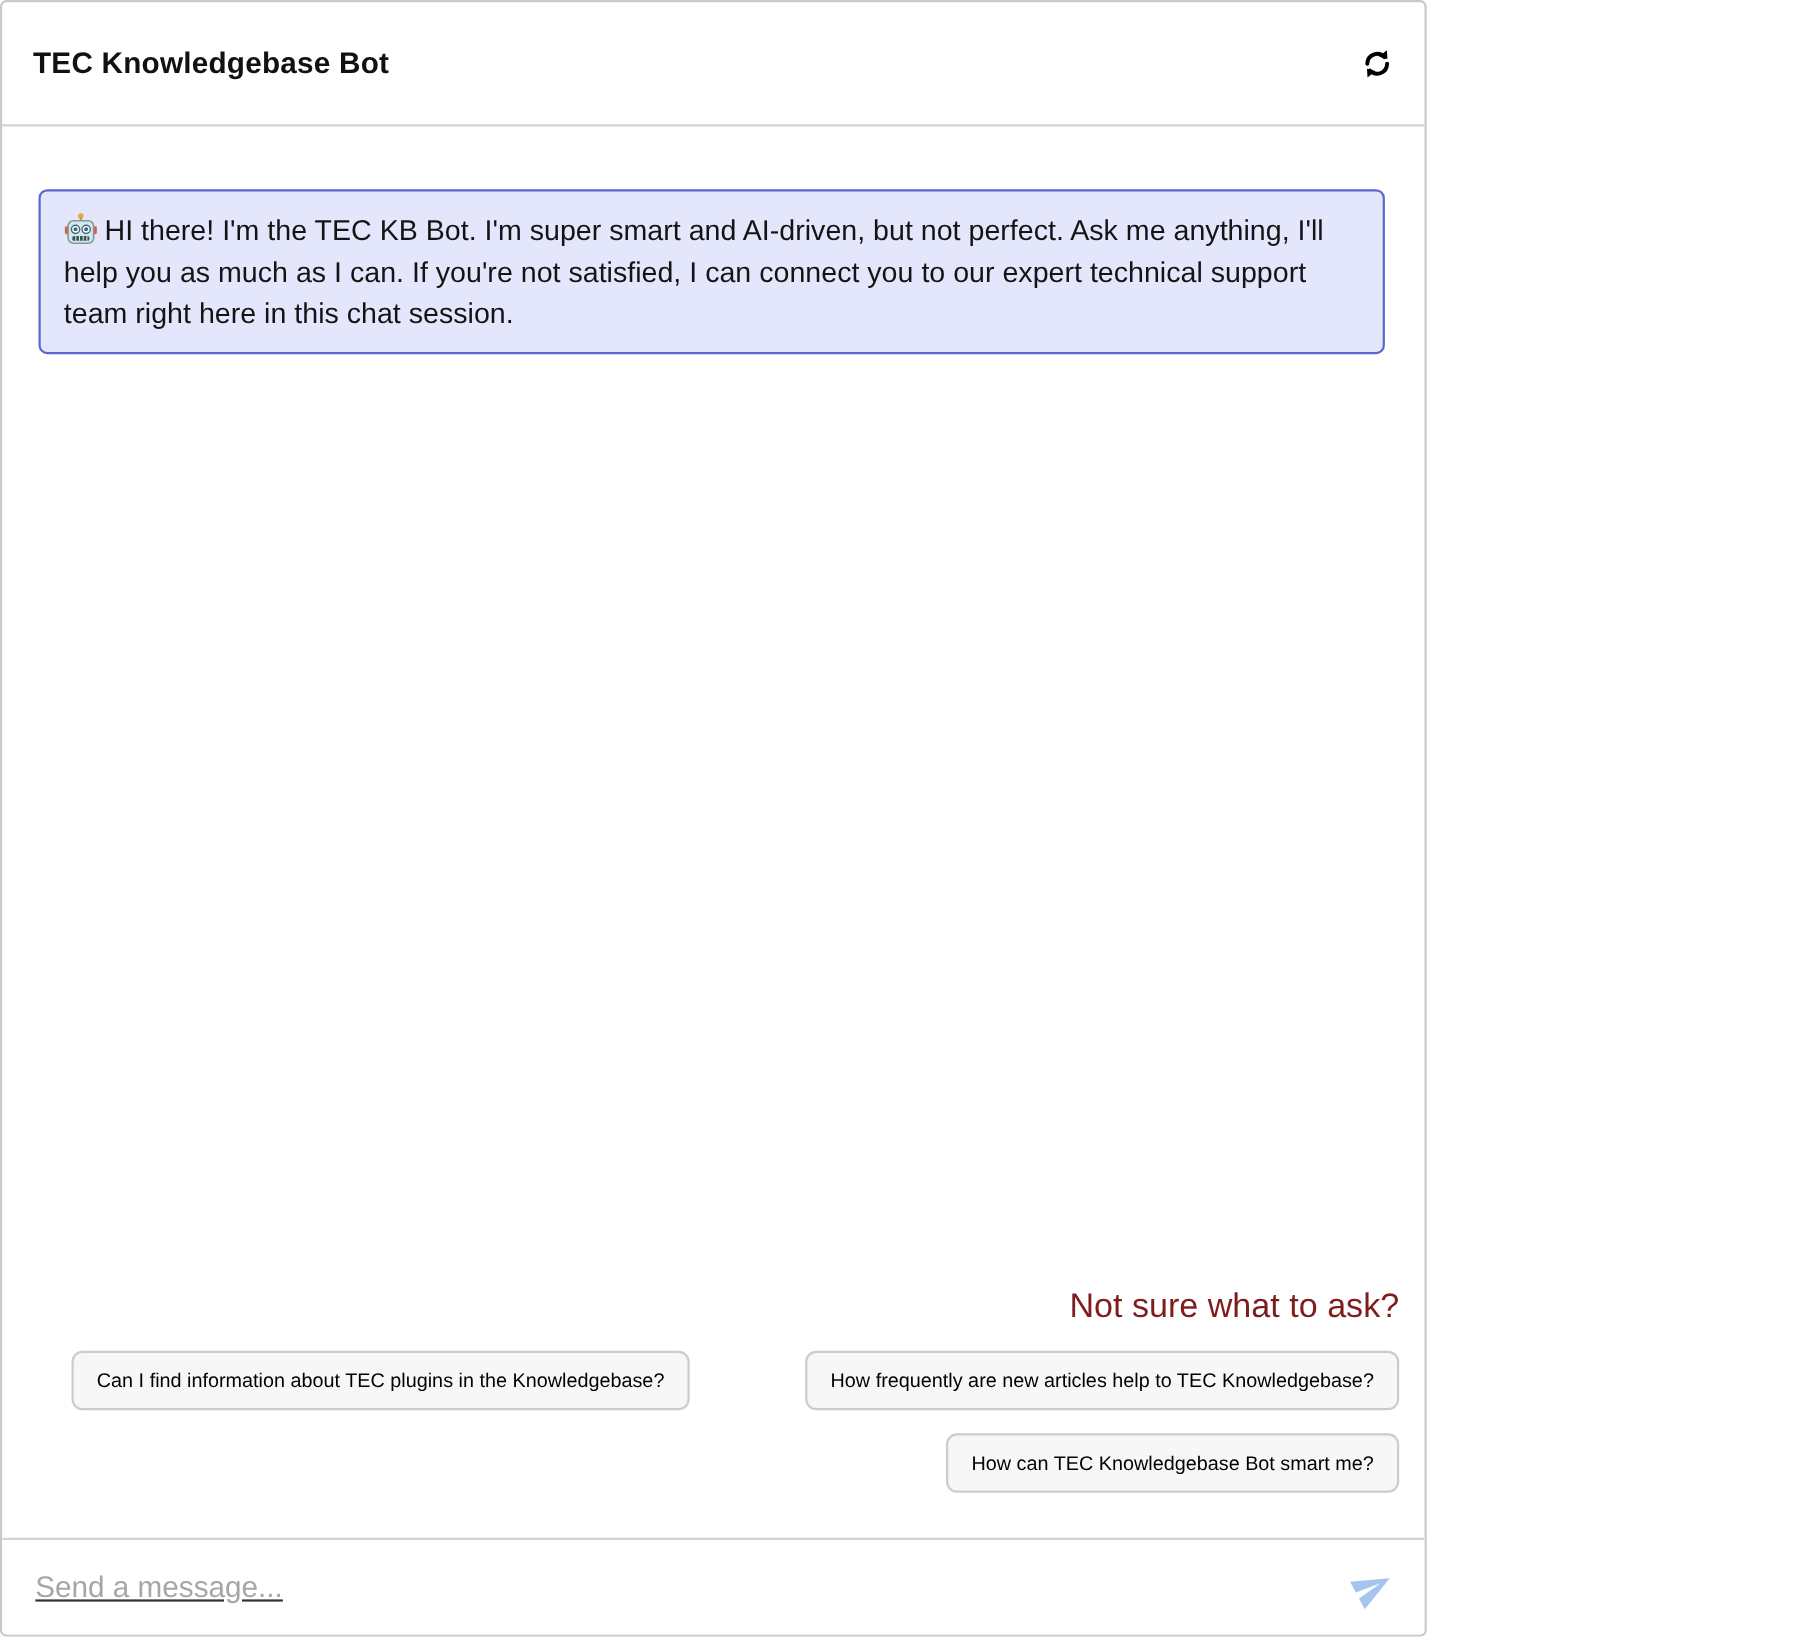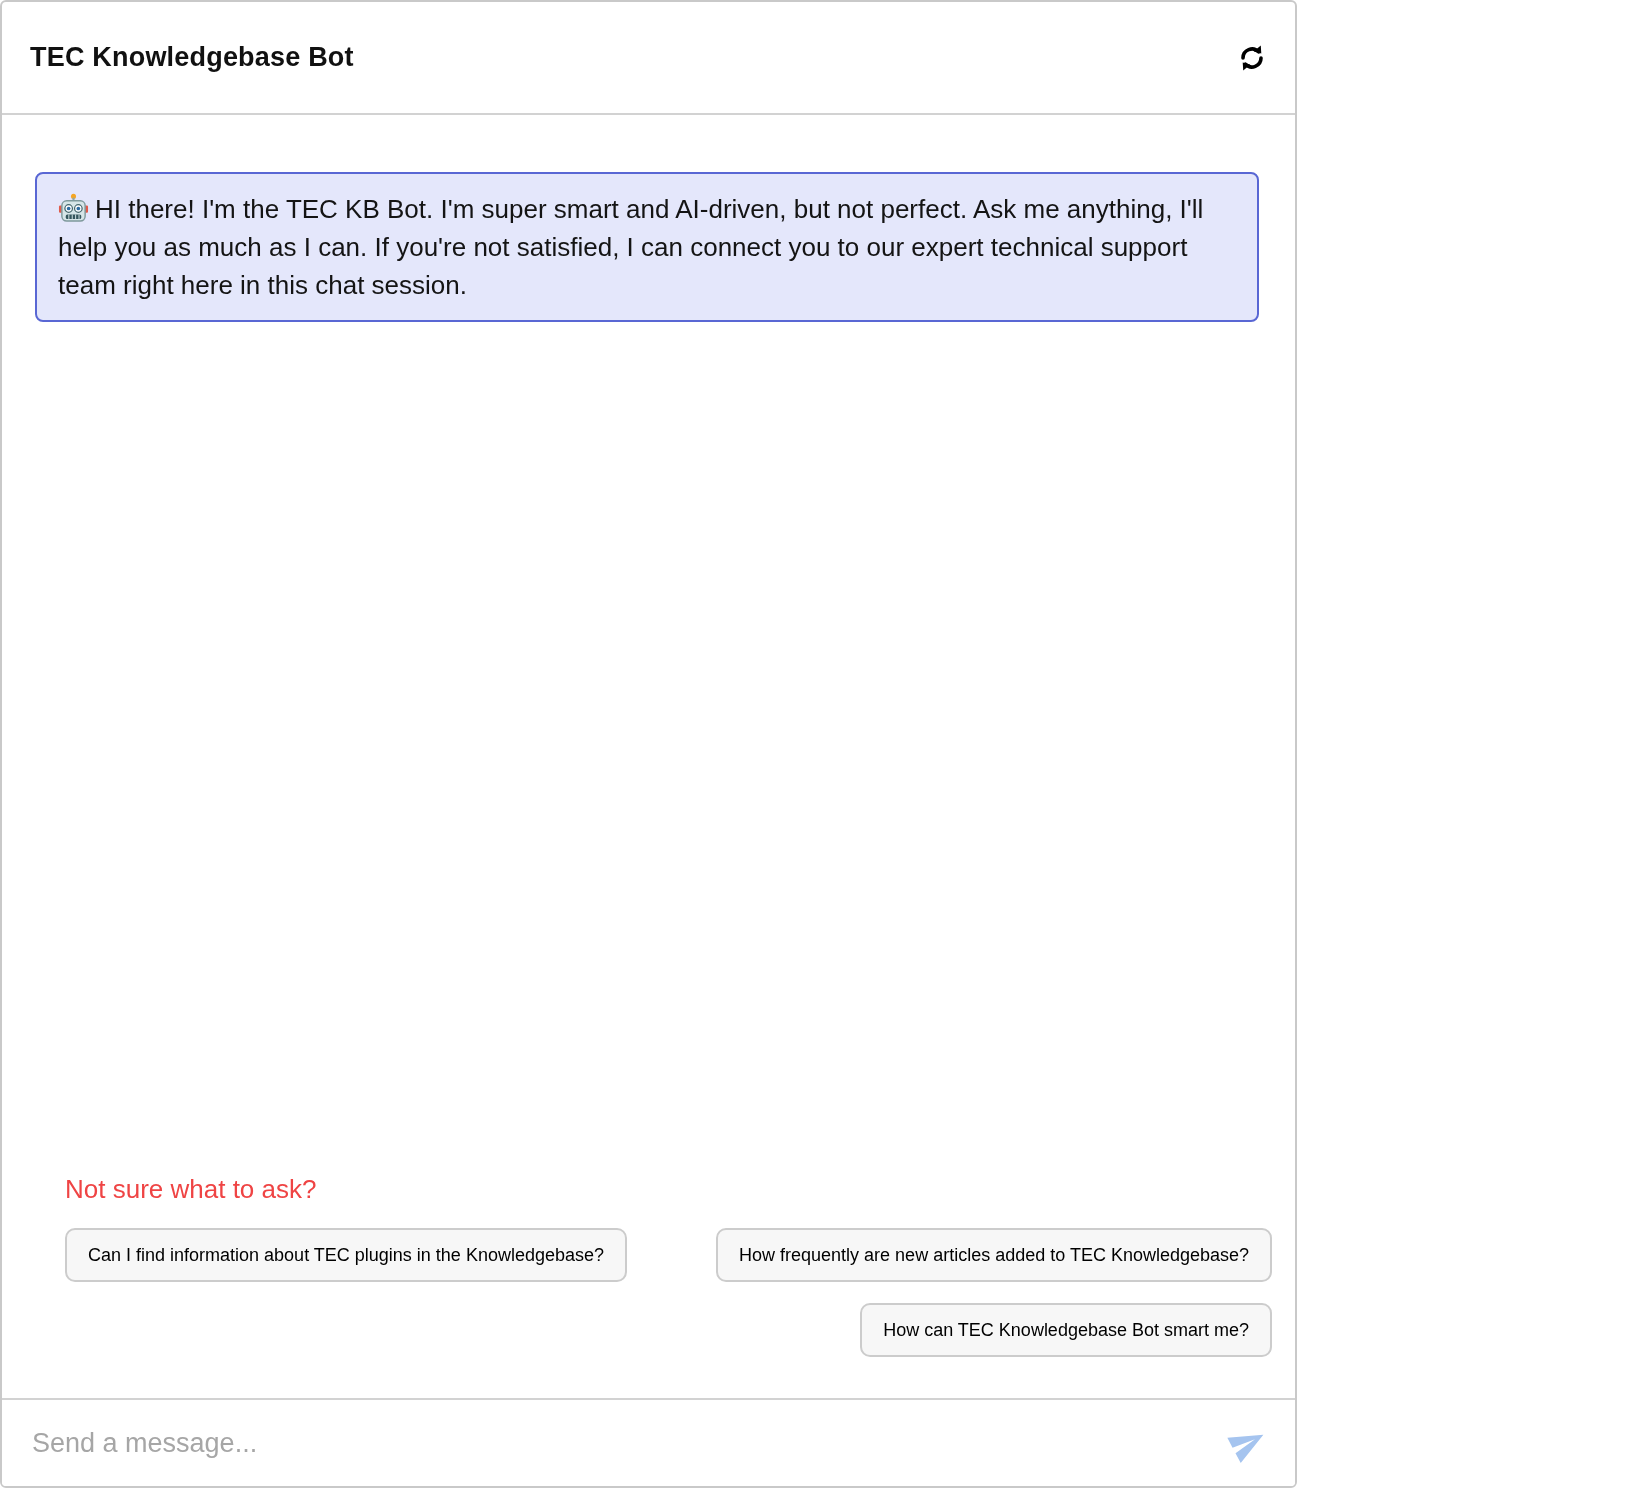--- a/index.html
+++ b/index.html
@@ -62,23 +62,23 @@
     vertical-align: -6px;
     margin-right: 6px;
     line-height: 0;
   }
   
   .suggestions {
     margin-top: auto;
     padding: 0 23px 41px 63px;
   }
   .prompt {
-    text-align: left;
-    font-size: 26px;
-    color: #ef4444;
+    text-align: right;
+    font-size: 31px;
+    color: #7f1d1d;
     margin-bottom: 23px;
   }
   .sugg-row {
     display: flex;
     justify-content: space-between;
     margin-bottom: 21px;
   }
   .sugg-row.single {
     justify-content: flex-end;
     margin-bottom: 0;
@@ -108,20 +108,21 @@
     background: #fff;
   }
   .msg-input {
     flex: 1 1 auto;
     border: none;
     outline: none;
     font-family: "Liberation Sans", sans-serif;
     font-size: 27px;
     color: #333;
     background: transparent;
+    text-decoration: underline;
   }
   .msg-input::placeholder { color: #a6a6a6; opacity: 1; }
   .send-btn {
     background: none;
     border: none;
     cursor: pointer;
     padding: 4px;
     line-height: 0;
     margin-left: 16px;
   }
@@ -164,21 +165,21 @@
           <rect x="8" y="22.2" width="16" height="4.6" rx="1.6" fill="#35565c"></rect>
           <path d="M11.2 22.2v4.6 M14.7 22.2v4.6 M18.2 22.2v4.6 M21.7 22.2v4.6" stroke="#d7e6e8" stroke-width="1"></path>
         </svg>
       </span><span>HI there! I'm the TEC KB Bot. I'm super smart and AI-driven, but not perfect. Ask me anything, I'll help you as much as I can. If you're not satisfied, I can connect you to our expert technical support team right here in this chat session.</span>
     </div>
 
     <div class="suggestions">
       <div class="prompt">Not sure what to ask?</div>
       <div class="sugg-row">
         <button class="sugg-btn">Can I find information about TEC plugins in the Knowledgebase?</button>
-        <button class="sugg-btn">How frequently are new articles added to TEC Knowledgebase?</button>
+        <button class="sugg-btn">How frequently are new articles help to TEC Knowledgebase?</button>
       </div>
       <div class="sugg-row single">
         <button class="sugg-btn">How can TEC Knowledgebase Bot smart me?</button>
       </div>
     </div>
   </div>
 
   <div class="composer">
     <input class="msg-input" type="text" placeholder="Send a message..." style="">
     <button class="send-btn">

